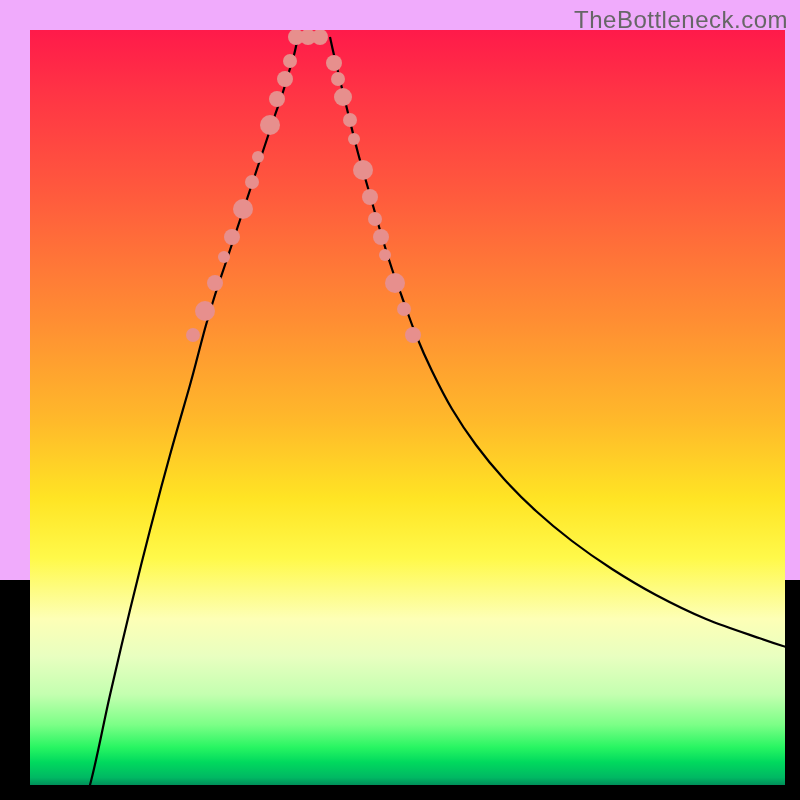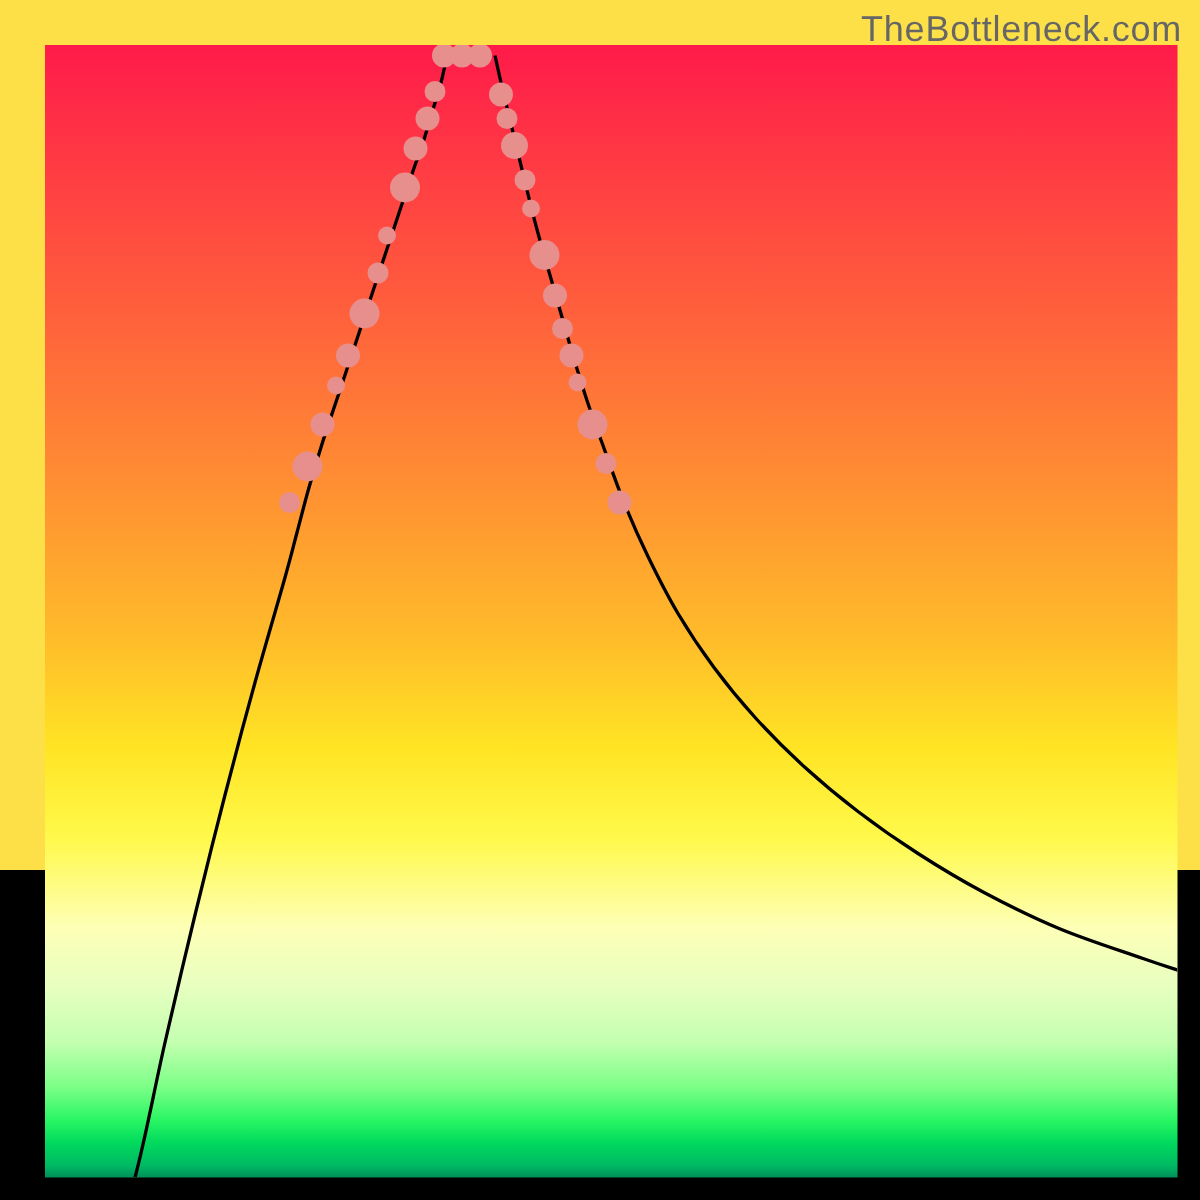--- a/index.html
+++ b/index.html
@@ -7,21 +7,21 @@
     padding: 0;
     width: 800px;
     height: 800px;
     background: #000;
     overflow: hidden;
   }
   .outer {
     position: relative;
     width: 800px;
     height: 580px;
-    background: #fde047;
+    background: #f0abfc;
   }
   .watermark {
     position: absolute;
     top: 6px;
     right: 12px;
     color: #666;
     font-family: Arial, Helvetica, sans-serif;
     font-size: 24px;
     letter-spacing: 0.5px;
     z-index: 10;

